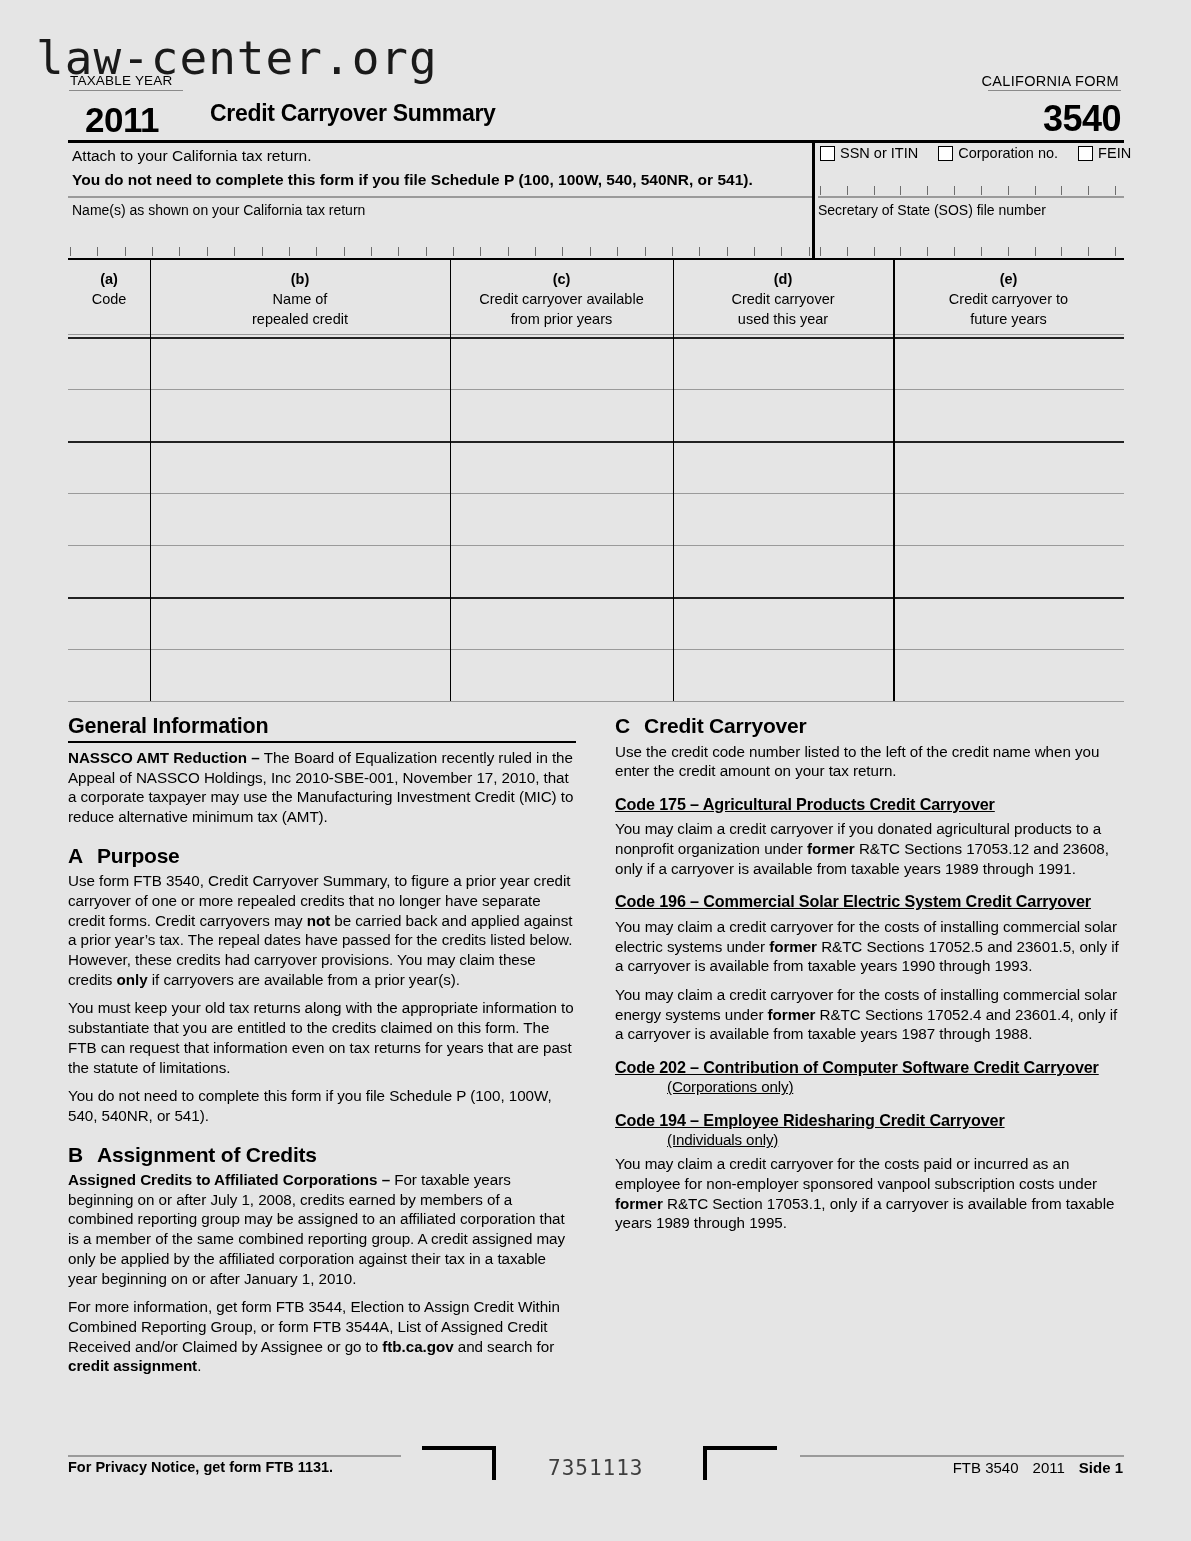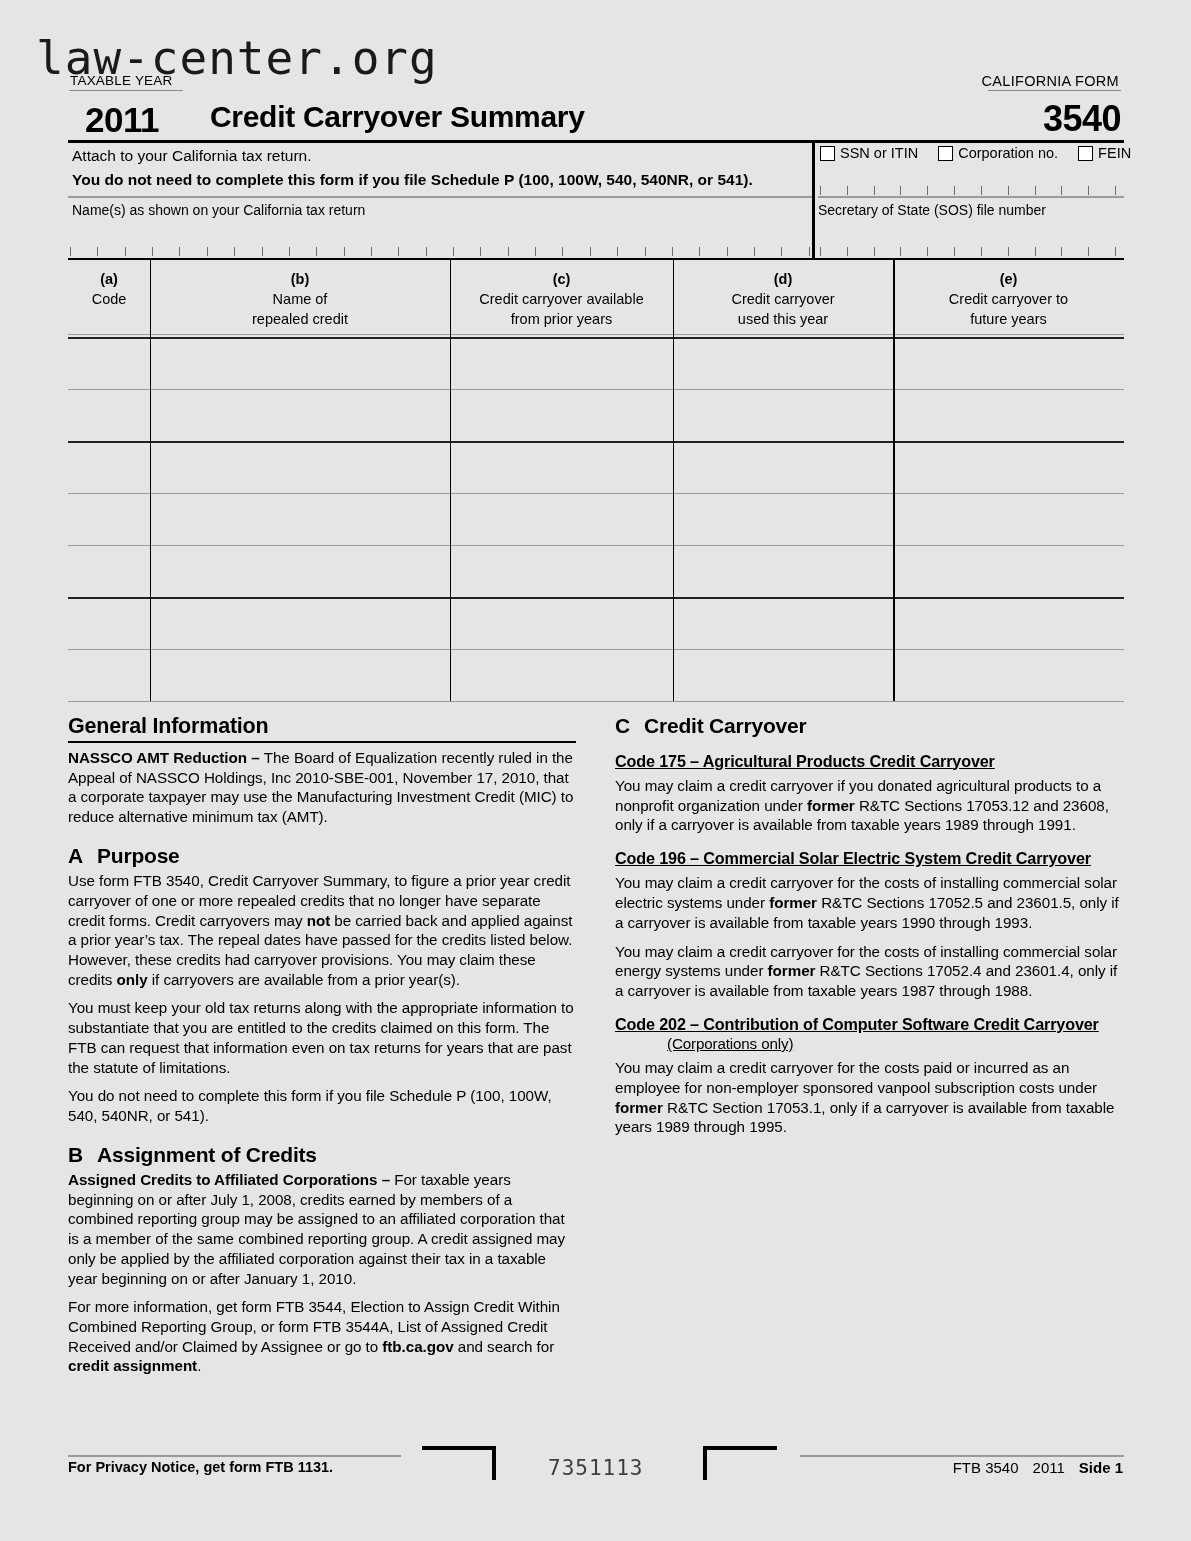--- a/index.html
+++ b/index.html
@@ -73,21 +73,21 @@
     left: 85px;
     top: 100px;
     font-size: 35px;
     font-weight: bold;
     letter-spacing: -.5px;
   }
   .form-title {
     position: absolute;
     left: 210px;
     top: 100px;
-    font-size: 30px;
+    font-size: 23px;
     font-weight: bold;
     letter-spacing: -.3px;
   }
   .form-number {
     position: absolute;
     right: 70px;
     top: 98px;
     font-size: 36px;
     font-weight: bold;
     letter-spacing: -.5px;
@@ -489,38 +489,43 @@
     <p class="body"><span>For more information, get form FTB 3544, Election to Assign Credit Within Combined Reporting Group, or form FTB 3544A, List of Assigned Credit Received and/or Claimed by Assignee or go to </span><span class="b">ftb.ca.gov</span><span> and search for </span><span class="b">credit assignment</span><span>.</span></p>
   </div>
 
   <div class="col-right">
 
     <div class="sec-head" style="margin-top:0;">
       <span class="ltr">C</span>
       <span>Credit Carryover</span>
     </div>
 
+    <p class="body">Use the credit code number listed to the left of the credit name when you enter the credit amount on your tax return.</p>
 
     <div class="code-head">
       <span>Code 175 – Agricultural Products Credit Carryover</span>
     </div>
     <p class="body"><span>You may claim a credit carryover if you donated agricultural products to a nonprofit organization under </span><span class="b">former</span><span> R&amp;TC Sections 17053.12 and 23608, only if a carryover is available from taxable years 1989 through 1991.</span></p>
 
     <div class="code-head">
       <span>Code 196 – Commercial Solar Electric System Credit Carryover</span>
     </div>
     <p class="body"><span>You may claim a credit carryover for the costs of installing commercial solar electric systems under </span><span class="b">former</span><span> R&amp;TC  Sections 17052.5 and 23601.5, only if a carryover is available from taxable years 1990 through 1993.</span></p>
 
     <p class="body"><span>You may claim a credit carryover for the costs of installing commercial solar energy systems under </span><span class="b">former</span><span> R&amp;TC Sections 17052.4 and 23601.4, only if a carryover is available from taxable years 1987 through 1988.</span></p>
 
     <div class="code-head">
       <span>Code 202 – Contribution of Computer Software Credit Carryover</span>
       <span class="sub">(Corporations only)</span>
     </div>
 
+    <div class="code-head">
+      <span>Code 194 – Employee Ridesharing Credit Carryover</span>
+      <span class="sub">(Individuals only)</span>
+    </div>
     <p class="body"><span>You may claim a credit carryover for the costs paid or incurred as an employee for non-employer sponsored vanpool subscription costs under </span><span class="b">former</span><span> R&amp;TC Section 17053.1, only if a carryover is available from taxable years 1989 through 1995.</span></p>
   </div>
 
   <div class="foot-rule-left"></div>
   <div class="foot-rule-right"></div>
 
   <div class="privacy">For Privacy Notice, get form FTB 1131.</div>
 
   <div class="corner tr" style="left:422px; top:1446px;"></div>
   <div class="barcode-num">7351113</div>

